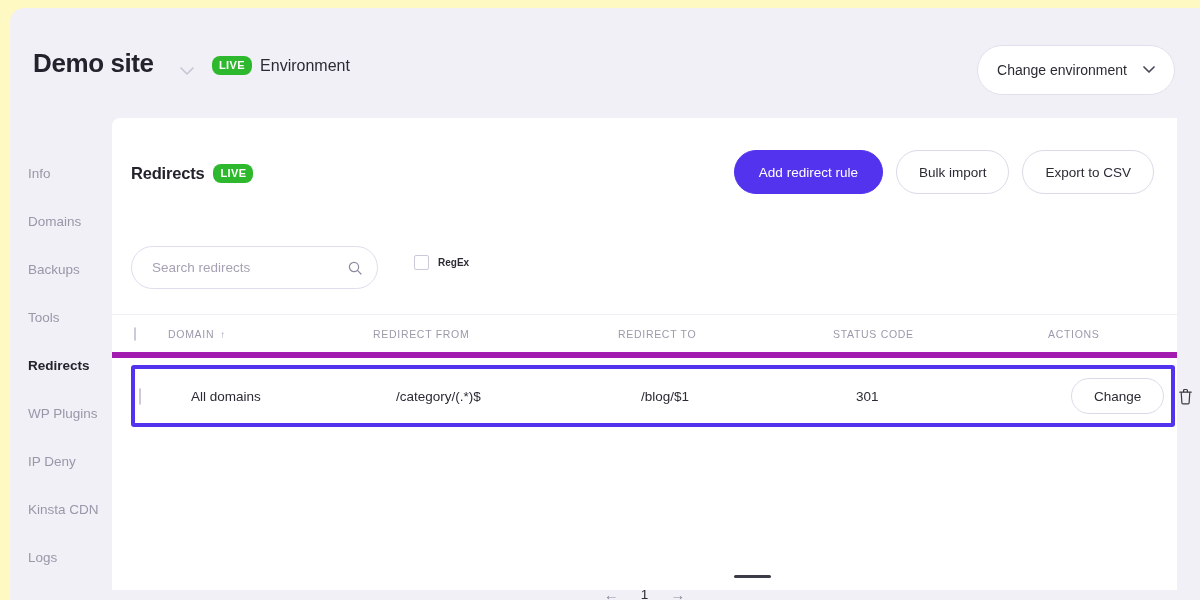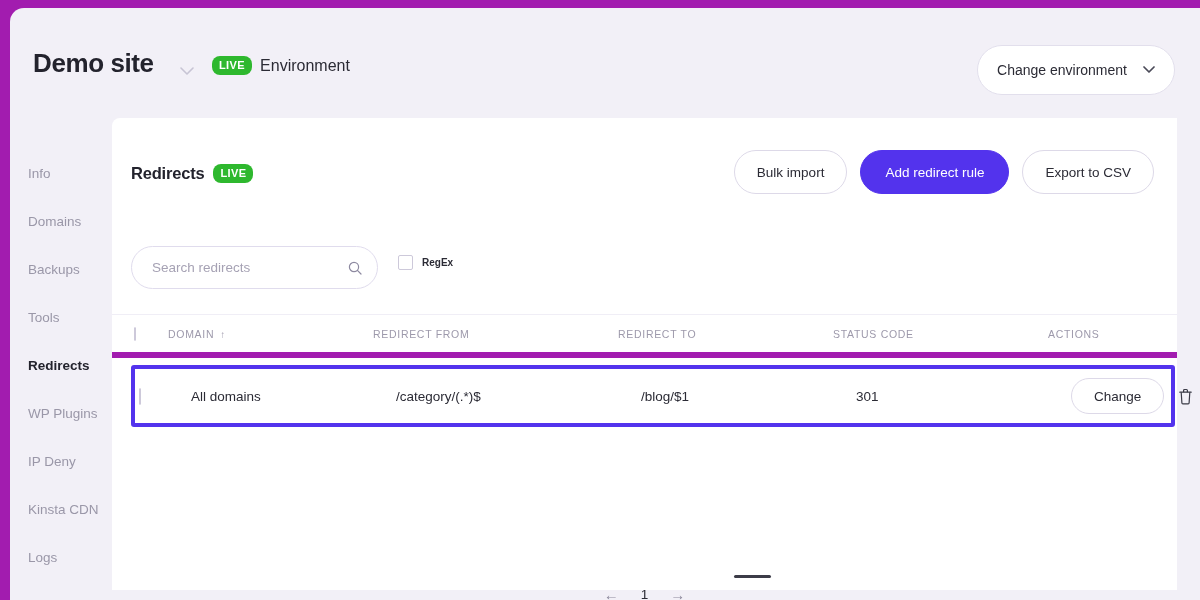--- a/index.html
+++ b/index.html
@@ -15,21 +15,21 @@
     background: #ffffff;
     color: #2b2b35;
     -webkit-font-smoothing: antialiased;
   }
 
   
   .app {
     position: relative;
     width: 1200px;
     height: 600px;
-    background: #a21caf;
+    background: #fef9c3;
   }
 
   .shell {
     position: absolute;
     left: 10px;
     top: 8px;
     width: 1190px;
     height: 600px;
     background: #f2f0f7;
     border-radius: 14px 0 0 0;
@@ -201,21 +201,21 @@
     border: 1px solid #ddd9e8;
     padding: 0 22px;
   }
 
   
   .search-row {
     position: absolute;
     left: 19px;
     top: 128px;
     display: flex;
-    gap: 20px;
+    gap: 36px;
   }
 
   .search-box {
     position: relative;
     width: 247px;
     height: 43px;
   }
   .search-box input {
     width: 100%;
     height: 100%;
@@ -414,22 +414,22 @@
 
     <div class="card">
 
       <div class="card-head">
         <div class="card-title-wrap">
           <span class="card-title">Redirects</span>
           <span class="badge-live">LIVE</span>
         </div>
 
         <div class="head-actions">
+          <button class="btn btn-primary">Add redirect rule</button>
           <button class="btn btn-outline">Bulk import</button>
-          <button class="btn btn-primary">Add redirect rule</button>
           <button class="btn btn-outline">Export to CSV</button>
         </div>
       </div>
 
       <div class="search-row">
         <div class="search-box">
           <input type="text" placeholder="Search redirects" style="">
           <span class="search-icon">
             <svg width="14" height="14" viewBox="0 0 14 14" fill="none">
               <circle cx="6" cy="6" r="4.6" stroke="currentColor" stroke-width="1.2"></circle>

